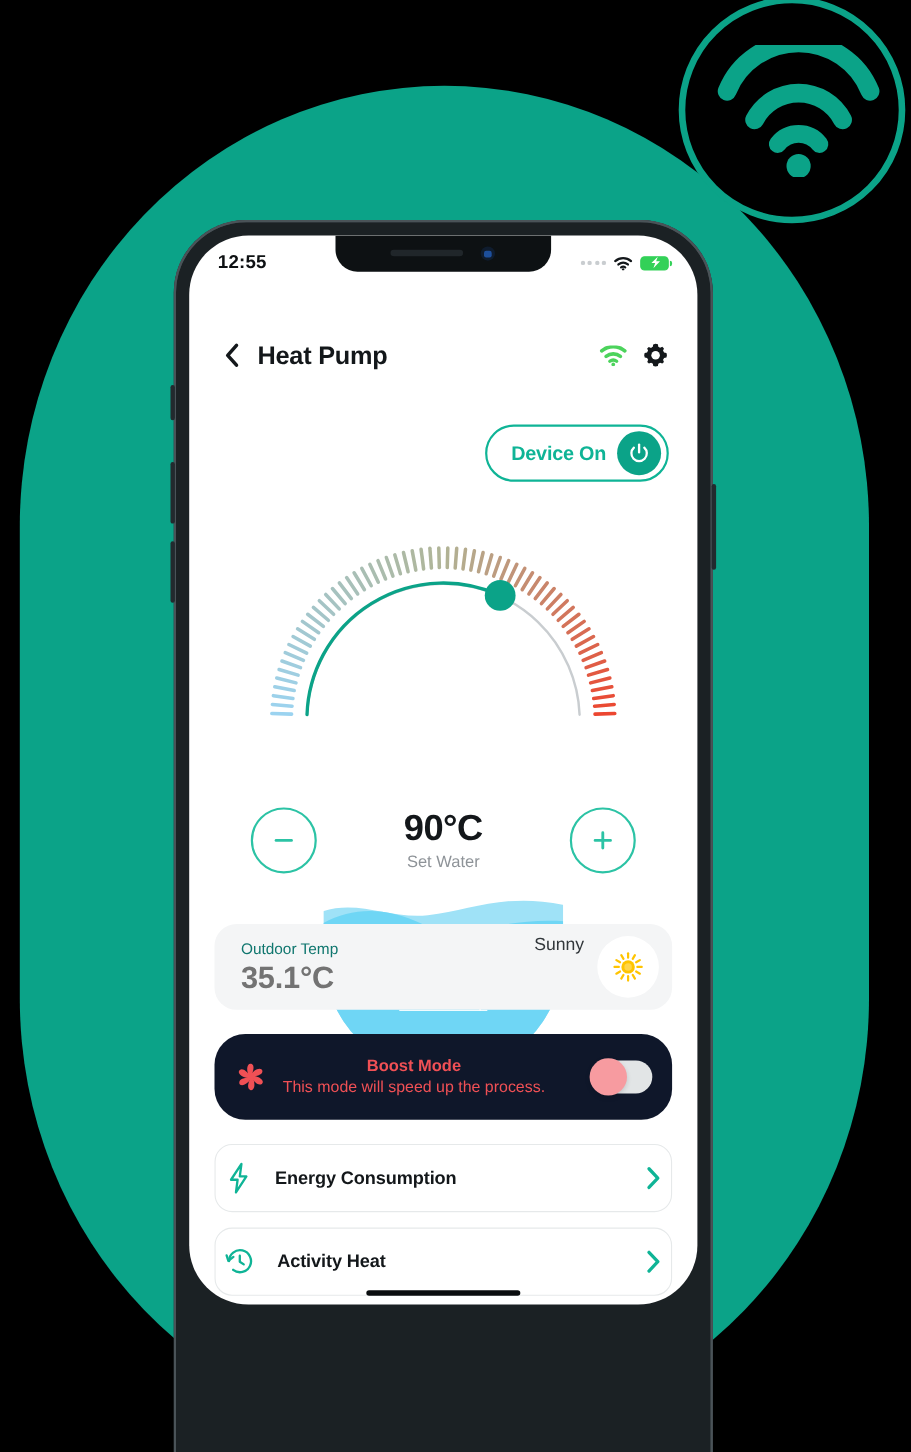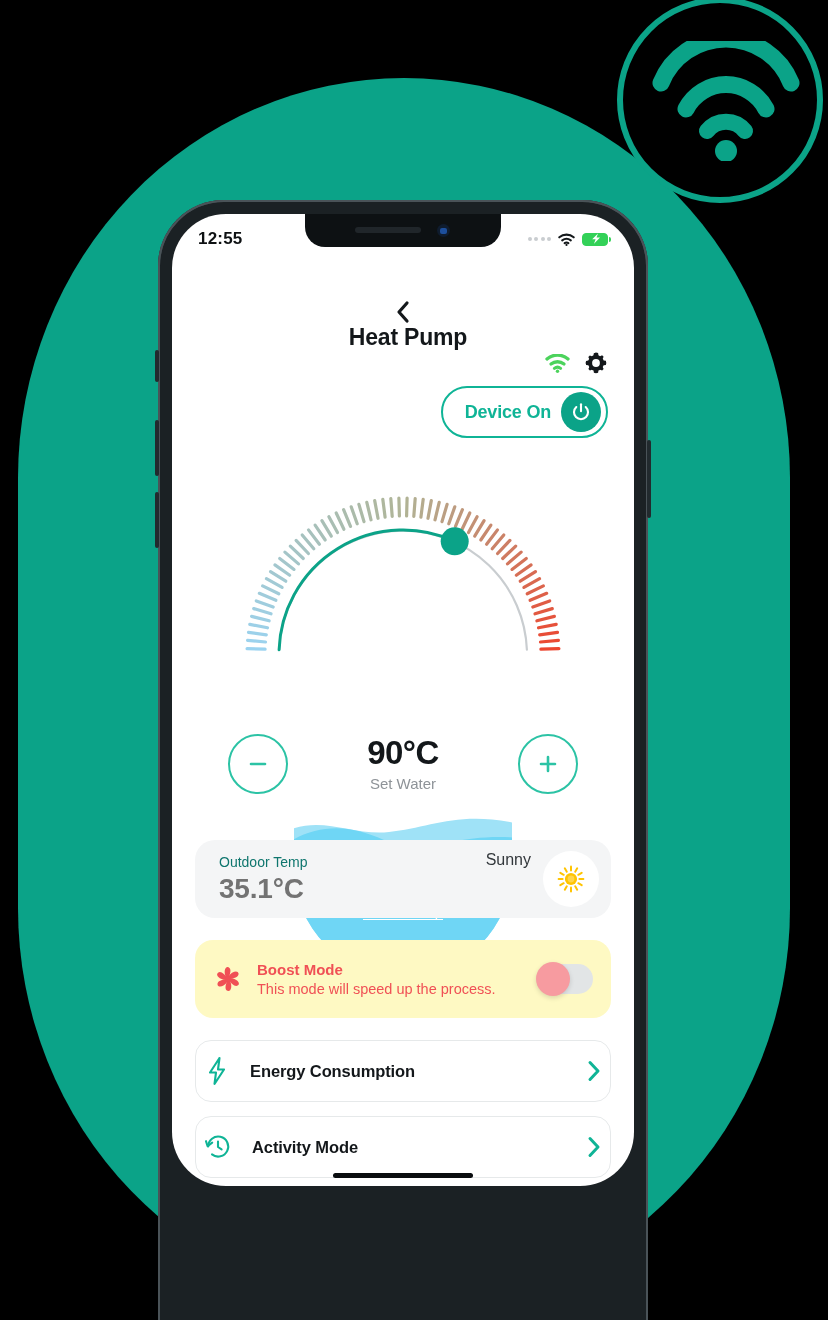--- a/index.html
+++ b/index.html
@@ -34,21 +34,21 @@
   
   .statusbar{position:absolute;left:0;top:0;width:100%;height:44px;z-index:30;display:flex;align-items:center;justify-content:space-between;padding:0 26px;box-sizing:border-box;}
   .sb-time{font-size:17px;font-weight:700;color:#0e1113;letter-spacing:.2px;margin-top:6px;}
   .sb-right{display:flex;align-items:center;gap:7px;margin-top:6px;}
   .dots{display:flex;gap:2.5px;}
   .dots i{width:4px;height:4px;border-radius:50%;background:#c9cdd0;display:block;}
   .batt{position:relative;width:26px;height:13px;border:1.6px solid #33d158;border-radius:4px;box-sizing:border-box;background:#33d158;}
   .batt:after{content:"";position:absolute;right:-4px;top:3.5px;width:2.4px;height:5px;border-radius:0 2px 2px 0;background:#33d158;}
 
   
-  .header{position:absolute;left:0;top:86px;width:100%;height:46px;display:flex;align-items:center;padding:0 26px;box-sizing:border-box;flex-direction:column;}
+  .header{position:absolute;left:0;top:86px;width:100%;height:46px;display:flex;align-items:center;padding:0 26px;box-sizing:border-box;}
   .back{width:26px;height:26px;display:flex;align-items:center;justify-content:center;cursor:pointer;}
   .title{font-size:23px;font-weight:700;color:#13171a;margin-left:10px;letter-spacing:-.2px;}
   .hdr-right{margin-left:auto;display:flex;align-items:center;gap:14px;}
 
   
   .pill{position:absolute;right:26px;top:172px;display:flex;align-items:center;gap:10px;
       border:2px solid #0FB496;border-radius:30px;padding:4px 5px 4px 22px;background:#fff;cursor:pointer;}
   .pill-label{font-size:18px;font-weight:700;color:#0FB496;letter-spacing:-.2px;}
   .pw{width:40px;height:40px;border-radius:50%;background:#0BA388;display:flex;align-items:center;justify-content:center;}
 
@@ -70,21 +70,21 @@
 
   
   .card{position:absolute;left:23px;width:416px;box-sizing:border-box;}
   .outdoor{top:626px;height:78px;background:#f4f5f6;border-radius:20px;display:flex;align-items:center;padding:0 12px 0 24px;}
   .od-lab{font-size:14px;color:#0f766e;font-weight:500;}
   .od-val{font-size:28px;font-weight:700;color:#737373;margin-top:3px;letter-spacing:-.2px;}
   .od-right{margin-left:auto;display:flex;gap:12px;}
   .od-cond{font-size:16px;color:#32373b;}
   .sunwrap{width:56px;height:56px;border-radius:50%;background:#fff;display:flex;align-items:center;justify-content:center;}
 
-  .boost{top:726px;height:78px;background:#fef9c3;border-radius:18px;display:flex;align-items:center;padding:0 18px 0 18px;}
+  .boost{top:726px;height:78px;background:#0f172a;border-radius:28px;display:flex;align-items:center;padding:0 18px 0 18px;text-align:center;}
   .boost-txt{margin-left:14px;}
   .boost-t{font-size:15px;font-weight:700;color:#f05055;}
   .boost-s{font-size:14.5px;color:#f05055;margin-top:3px;}
   .toggle{margin-left:auto;width:56px;height:30px;border-radius:15px;background:#e2e5e6;position:relative;cursor:pointer;flex:none;}
   .toggle .knob{position:absolute;left:-1px;top:-2px;width:34px;height:34px;border-radius:50%;background:#f79ba0;box-shadow:0 2px 5px rgba(0,0,0,.14);}
 
   .navcard{height:62px;background:#fff;border:1.5px solid #e6e9ea;border-radius:16px;display:flex;align-items:center;padding:0 8px;cursor:pointer;}
   .nav1{top:826px;}
   .nav2{top:902px;}
   .nav-lab{font-size:16.5px;font-weight:700;color:#13171a;margin-left:20px;letter-spacing:-.1px;}
@@ -339,21 +339,21 @@
           <path d="M4 2.5 L12 11 L4 19.5" fill="none" stroke="#0FB496" stroke-width="3" stroke-linecap="round" stroke-linejoin="round"></path>
         </svg>
       </div>
 
       <div class="card navcard nav2">
         <svg width="28" height="28" viewBox="0 0 28 28">
           <path d="M4.2 13.5 A10 10 0 1 1 8 21.4" fill="none" stroke="#0FB496" stroke-width="2.1" stroke-linecap="round"></path>
           <path d="M8.2 9.6 L3.6 13.2 L2 8.2" fill="none" stroke="#0FB496" stroke-width="2.1" stroke-linecap="round" stroke-linejoin="round"></path>
           <path d="M14 8.6 V14 L17.6 16.4" fill="none" stroke="#0FB496" stroke-width="2.1" stroke-linecap="round" stroke-linejoin="round"></path>
         </svg>
-        <span class="nav-lab">Activity Mode</span>
+        <span class="nav-lab">Activity Heat</span>
         <svg class="nav-chev" width="16" height="22" viewBox="0 0 16 22">
           <path d="M4 2.5 L12 11 L4 19.5" fill="none" stroke="#0FB496" stroke-width="3" stroke-linecap="round" stroke-linejoin="round"></path>
         </svg>
       </div>
 
       <div class="homebar"></div>
     </div>
   </div>
 </div>
 

